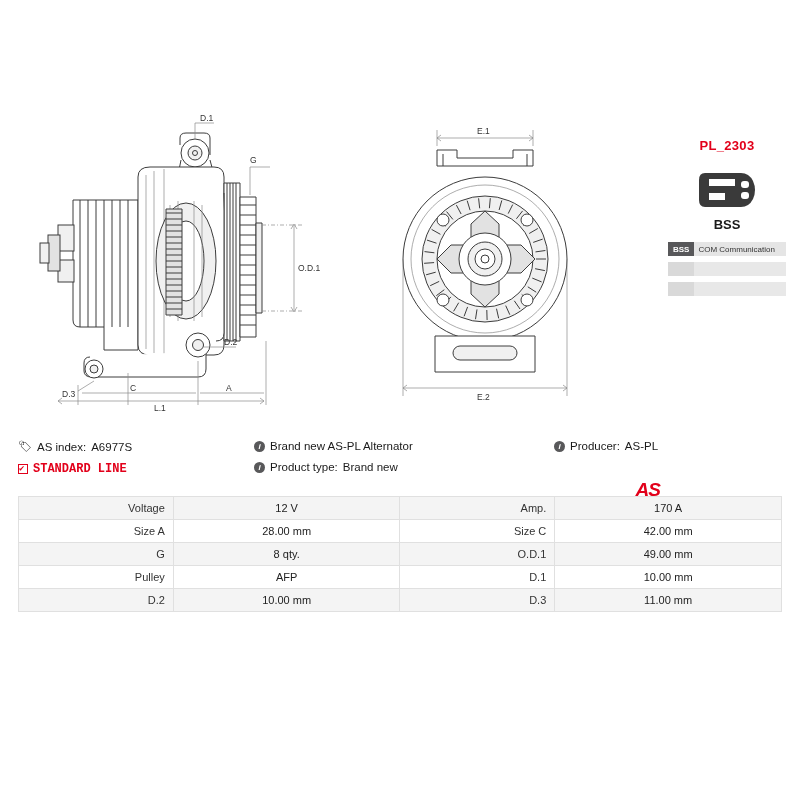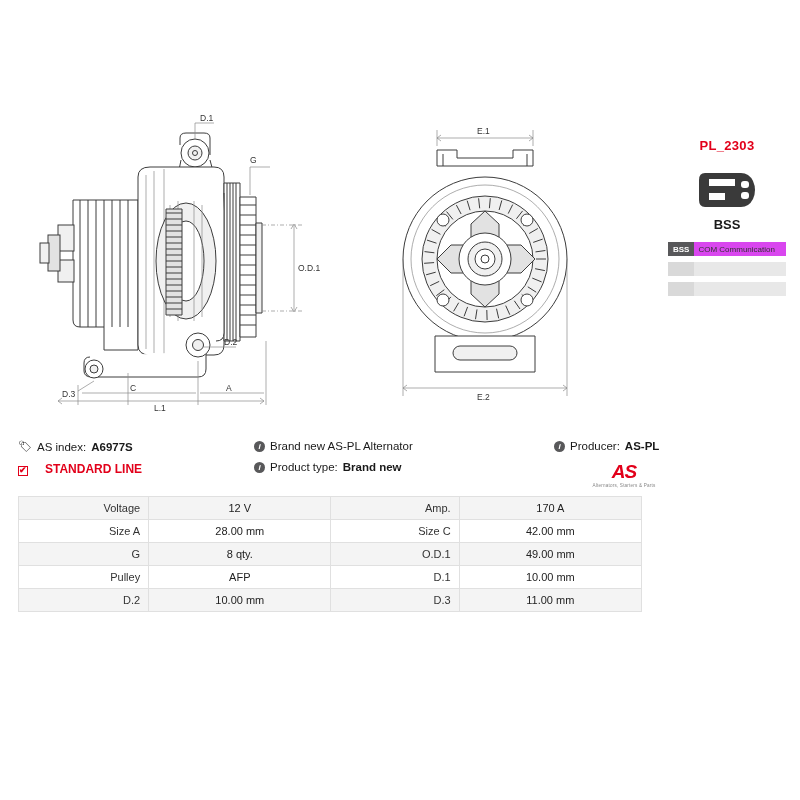--- a/index.html
+++ b/index.html
@@ -26,57 +26,57 @@
   }
   .plug-img { width: 60px; height: 46px; margin: 0 auto 4px auto; }
   .plug-name { font-weight: bold; font-size: 13px; margin-bottom: 10px; }
 
   .com-row { display: flex; align-items: stretch; height: 14px; margin-bottom: 6px; }
   .com-key {
     background: #58585a; color: #fff; font-size: 8px; font-weight: bold;
     padding: 0 5px; display: flex; align-items: center; justify-content: center;
   }
   .com-val {
-    background: #d946ef; color: #333; font-size: 8px; flex: 1;
+    background: #e5e5e5; color: #333; font-size: 8px; flex: 1;
     display: flex; align-items: center; padding-left: 4px;
   }
   .com-row.blank .com-key { background: #d9d9d9; width: 26px; }
   .com-row.blank .com-val { background: #e8e8e8; }
 
   
   .info { position: absolute; left: 18px; top: 440px; width: 764px; height: 48px; font-size: 11.5px; }
   .info-col { position: absolute; }
   .c1 { left: 0; }
   .c2 { left: 236px; }
   .c3 { left: 536px; }
   .info-line { display: flex; align-items: center; gap: 5px; margin-bottom: 9px; white-space: nowrap; }
-  .info-line b { font-weight: bold; }
+  .info-line b { font-weight: normal; }
   .tag-icon { color: #1a1a1a; font-size: 11px; }
   .i-icon {
     display: inline-block; width: 11px; height: 11px; border-radius: 50%;
     background: #58585a; color: #fff; font-size: 8px; line-height: 11px;
     text-align: center; font-style: italic; font-weight: bold;
   }
-  .std-line { color: #e2001a; font-weight: bold; font-size: 12px; display: flex; align-items: flex-end; gap: 17px; }
+  .std-line { color: #e2001a; font-weight: bold; font-size: 12px; display: flex; align-items: center; gap: 5px; font-family: Liberation Mono, monospace; }
   .chk { display: inline-block; width: 10px; height: 10px; border: 1px solid #e2001a; position: relative; }
   .chk::after {
     content: "✔"; position: absolute; left: 0px; top: -2px; font-size: 9px; color: #e2001a;
   }
 
   
-  .aspl-logo { position: absolute; left: 588px; top: 462px; width: 72px; text-align: center; }
+  .aspl-logo { position: absolute; left: 588px; top: 480px; width: 72px; text-align: right; }
   .aspl-mark {
     font-weight: bold; font-style: italic; color: #e2001a; font-size: 19px; line-height: 1;
     letter-spacing: -1px;
   }
   .aspl-sub { font-size: 4.6px; color: #888; letter-spacing: .2px; margin-top: 2px; }
 
   
   table.specs {
-    position: absolute; left: 18px; top: 496px; width: 624px;
+    position: absolute; left: 18px; top: 496px; width: 764px;
     border-collapse: collapse; font-size: 11px;
   }
   table.specs td { height: 23px; padding: 0 8px; border: 1px solid #e0e0e0; }
   td.k { width: 155px; text-align: right; color: #222; }
   td.v { width: 227px; text-align: center; color: #222; }
   tr.alt td { background: #f4f4f4; }
   tr td:nth-child(1), tr td:nth-child(3) { color: #333; }
 
   svg { display: block; }
   .ln { stroke: #3c3c3c; fill: none; stroke-width: 1; }

